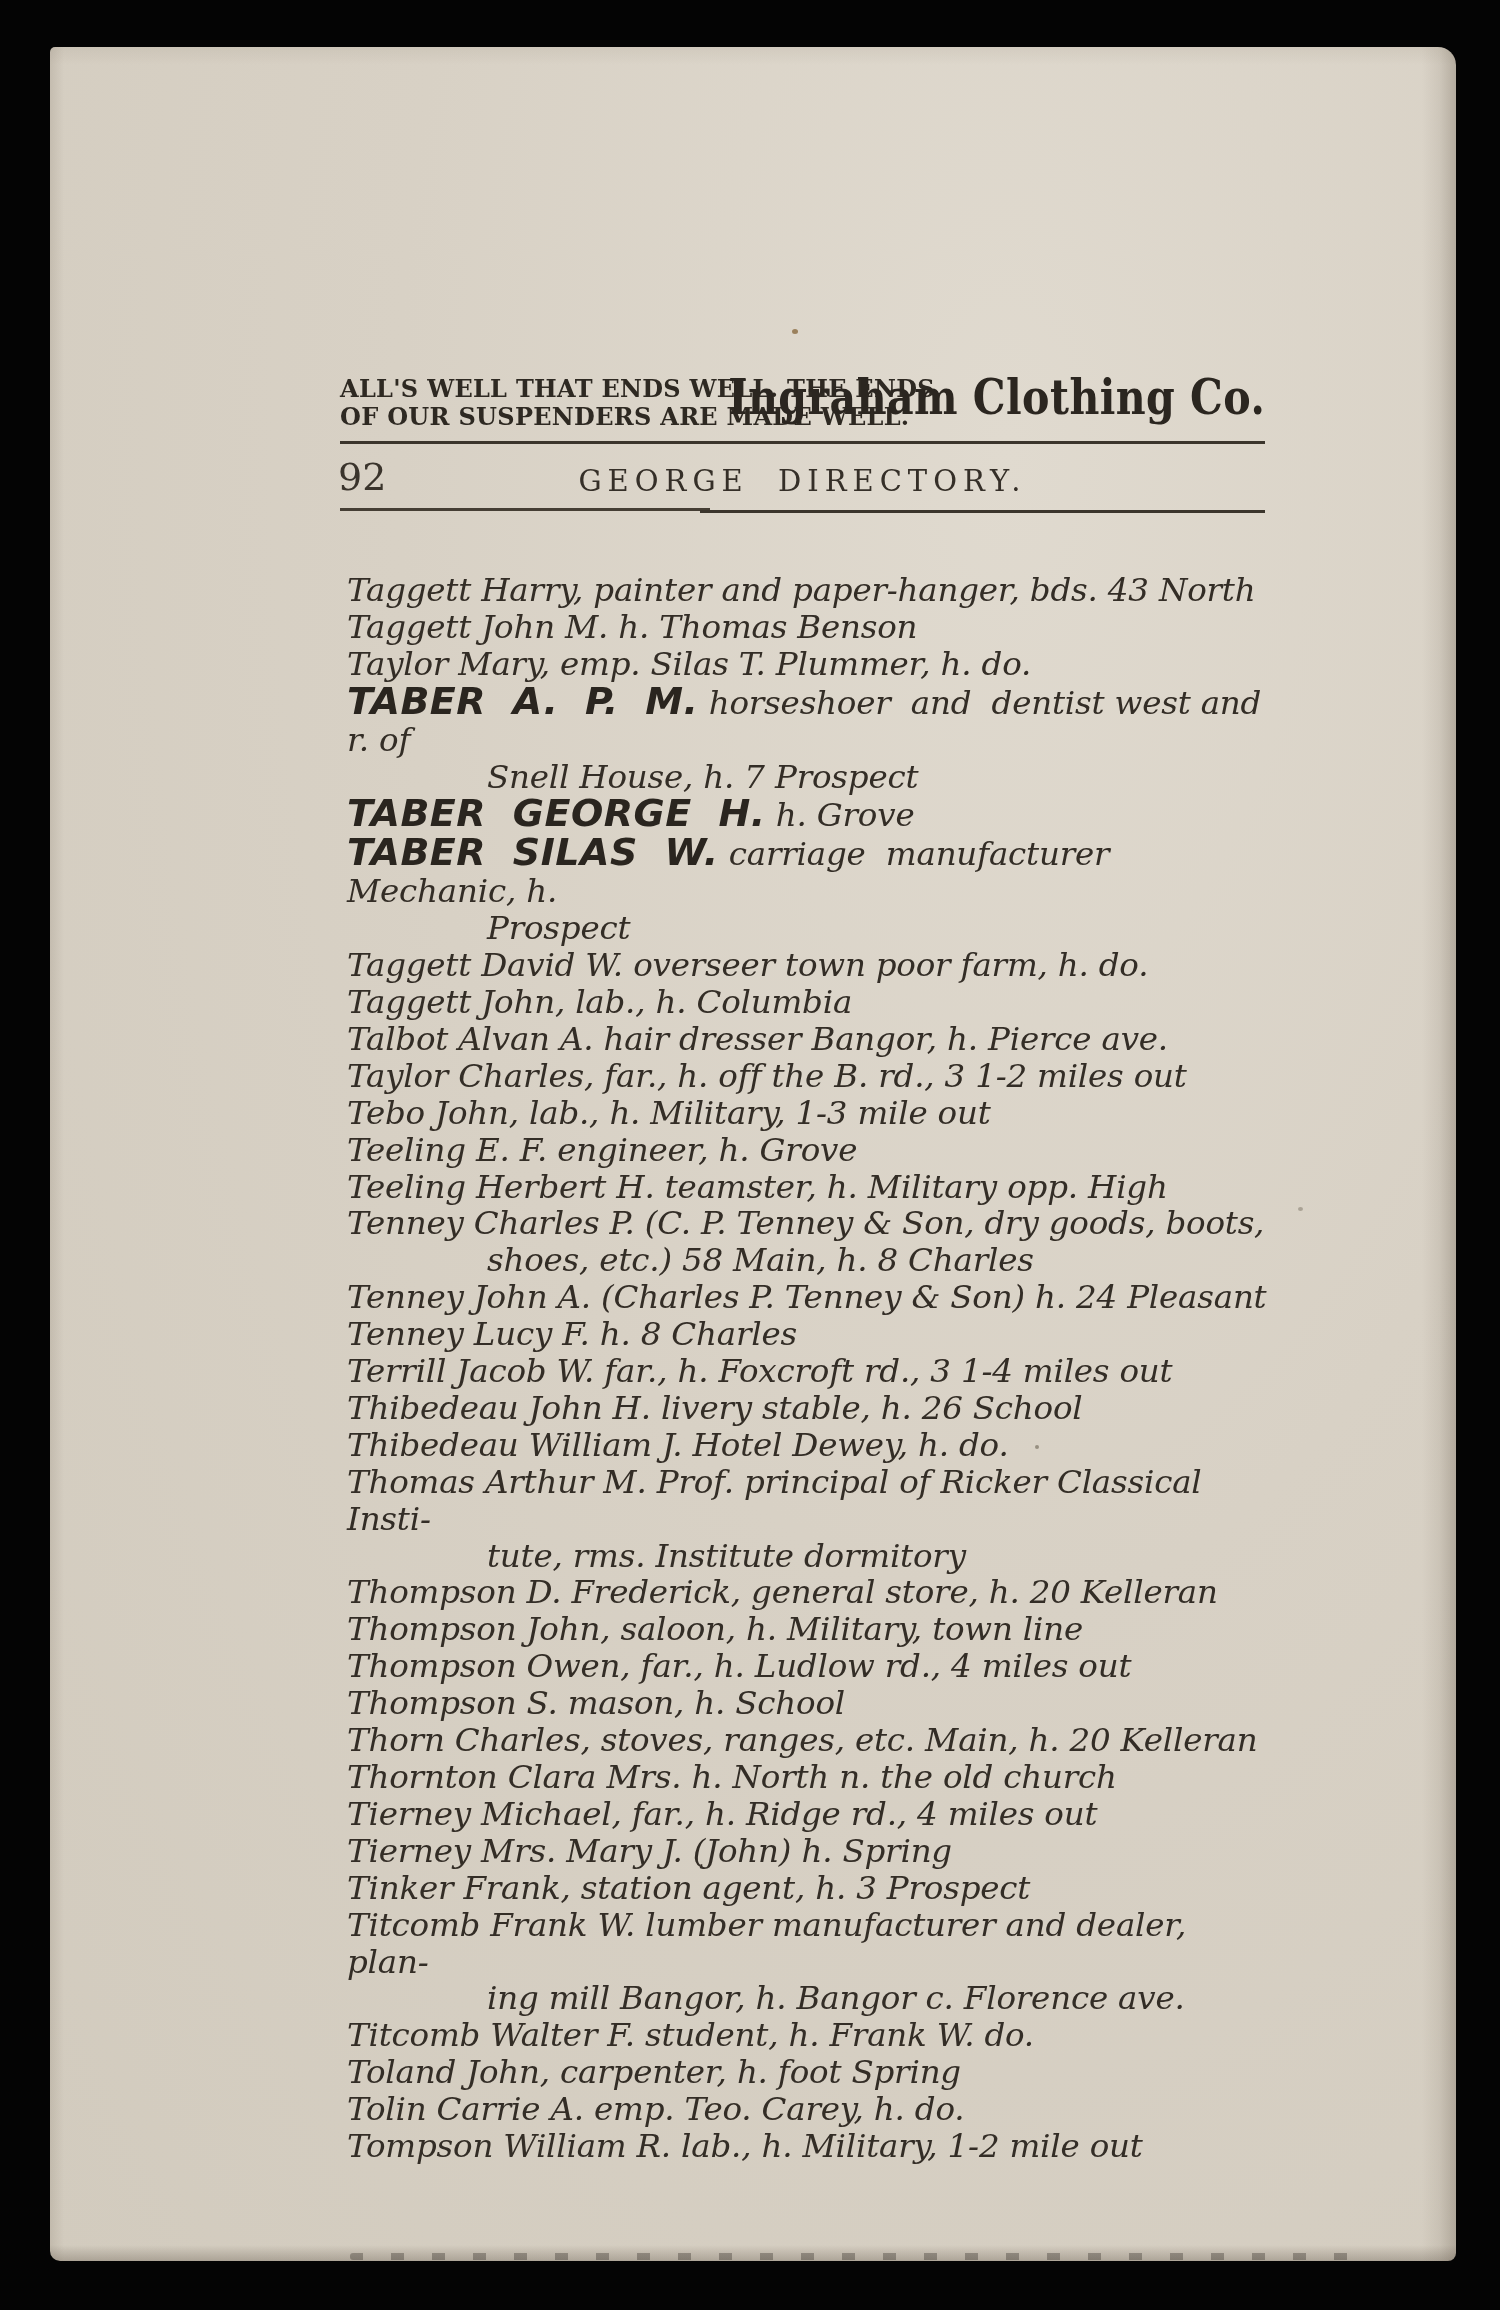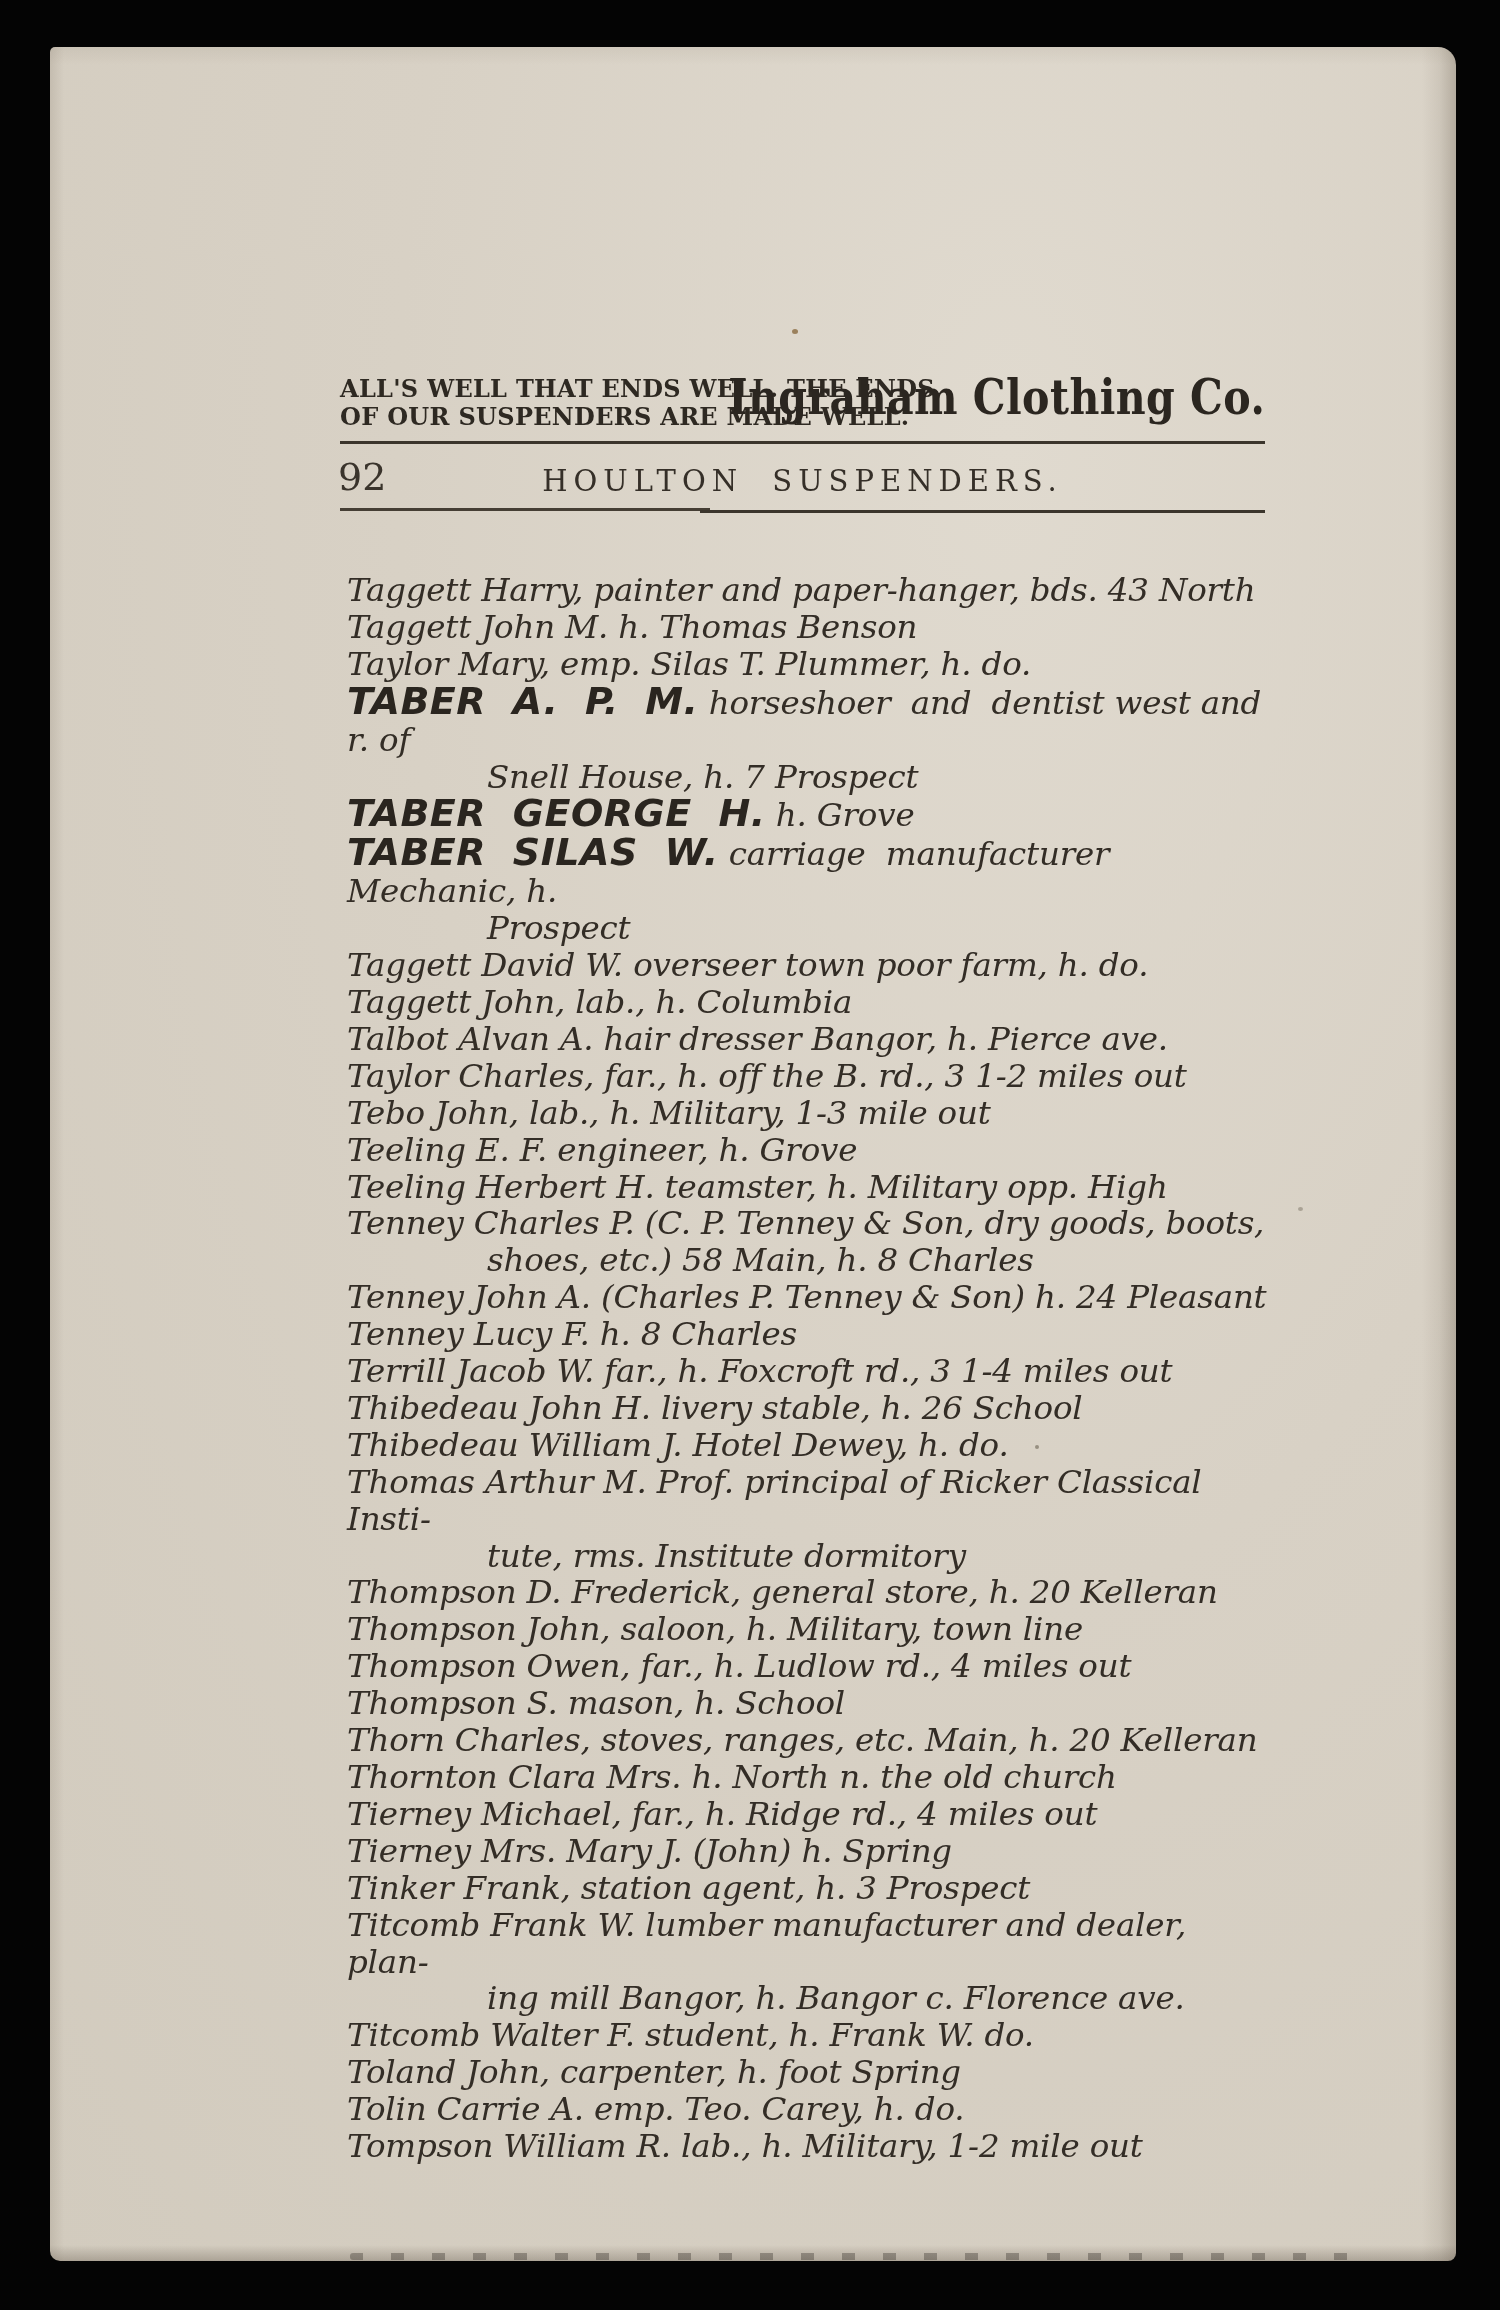--- a/index.html
+++ b/index.html
@@ -87,21 +87,21 @@
     <div class="ad-text">
       <div>ALL'S WELL THAT ENDS WELL.  THE ENDS</div>
       <div>OF OUR SUSPENDERS ARE MADE WELL.</div>
     </div>
     <div class="ad-company">Ingraham Clothing Co.</div>
   </div>
 
   <div class="rule rule1"></div>
 
   <div class="pagenum">92</div>
-  <div class="dirtitle">HOULTON  SUSPENDERS.</div>
+  <div class="dirtitle">GEORGE  DIRECTORY.</div>
 
   <div class="rule rule2a"></div>
   <div class="rule rule2b"></div>
 
   <div class="entries" id="entries"><div class="entry-line"><span>Taggett Harry, painter and paper-hanger, bds. 43 North</span></div><div class="entry-line"><span>Taggett John M. h. Thomas Benson</span></div><div class="entry-line"><span>Taylor Mary, emp. Silas T. Plummer, h. do.</span></div><div class="entry-line"><span class="lead">TABER A. P. M.</span> <span>horseshoer  and  dentist west and r. of</span></div><div class="entry-line cont">Snell House, h. 7 Prospect</div><div class="entry-line"><span class="lead">TABER GEORGE H.</span> <span>h. Grove</span></div><div class="entry-line"><span class="lead">TABER SILAS W.</span> <span>carriage  manufacturer  Mechanic, h.</span></div><div class="entry-line cont">Prospect</div><div class="entry-line"><span>Taggett David W. overseer town poor farm, h. do.</span></div><div class="entry-line"><span>Taggett John, lab., h. Columbia</span></div><div class="entry-line"><span>Talbot Alvan A. hair dresser Bangor, h. Pierce ave.</span></div><div class="entry-line"><span>Taylor Charles, far., h. off the B. rd., 3 1-2 miles out</span></div><div class="entry-line"><span>Tebo John, lab., h. Military, 1-3 mile out</span></div><div class="entry-line"><span>Teeling E. F. engineer, h. Grove</span></div><div class="entry-line"><span>Teeling Herbert H. teamster, h. Military opp. High</span></div><div class="entry-line"><span>Tenney Charles P. (C. P. Tenney &amp; Son, dry goods, boots,</span></div><div class="entry-line cont">shoes, etc.) 58 Main, h. 8 Charles</div><div class="entry-line"><span>Tenney John A. (Charles P. Tenney &amp; Son) h. 24 Pleasant</span></div><div class="entry-line"><span>Tenney Lucy F. h. 8 Charles</span></div><div class="entry-line"><span>Terrill Jacob W. far., h. Foxcroft rd., 3 1-4 miles out</span></div><div class="entry-line"><span>Thibedeau John H. livery stable, h. 26 School</span></div><div class="entry-line"><span>Thibedeau William J. Hotel Dewey, h. do.</span></div><div class="entry-line"><span>Thomas Arthur M. Prof. principal of Ricker Classical Insti-</span></div><div class="entry-line cont">tute, rms. Institute dormitory</div><div class="entry-line"><span>Thompson D. Frederick, general store, h. 20 Kelleran</span></div><div class="entry-line"><span>Thompson John, saloon, h. Military, town line</span></div><div class="entry-line"><span>Thompson Owen, far., h. Ludlow rd., 4 miles out</span></div><div class="entry-line"><span>Thompson S. mason, h. School</span></div><div class="entry-line"><span>Thorn Charles, stoves, ranges, etc. Main, h. 20 Kelleran</span></div><div class="entry-line"><span>Thornton Clara Mrs. h. North n. the old church</span></div><div class="entry-line"><span>Tierney Michael, far., h. Ridge rd., 4 miles out</span></div><div class="entry-line"><span>Tierney Mrs. Mary J. (John) h. Spring</span></div><div class="entry-line"><span>Tinker Frank, station agent, h. 3 Prospect</span></div><div class="entry-line"><span>Titcomb Frank W. lumber manufacturer and dealer, plan-</span></div><div class="entry-line cont">ing mill Bangor, h. Bangor c. Florence ave.</div><div class="entry-line"><span>Titcomb Walter F. student, h. Frank W. do.</span></div><div class="entry-line"><span>Toland John, carpenter, h. foot Spring</span></div><div class="entry-line"><span>Tolin Carrie A. emp. Teo. Carey, h. do.</span></div><div class="entry-line"><span>Tompson William R. lab., h. Military, 1-2 mile out</span></div></div>
 
   <div class="bottom-marks"></div>
 
   <div class="speck" style="left:742px;top:282px;width:6px;height:5px;background:#8a6a40;opacity:.8;"></div>
   <div class="speck" style="left:985px;top:1398px;width:4px;height:4px;background:#6b6254;opacity:.6;"></div>

